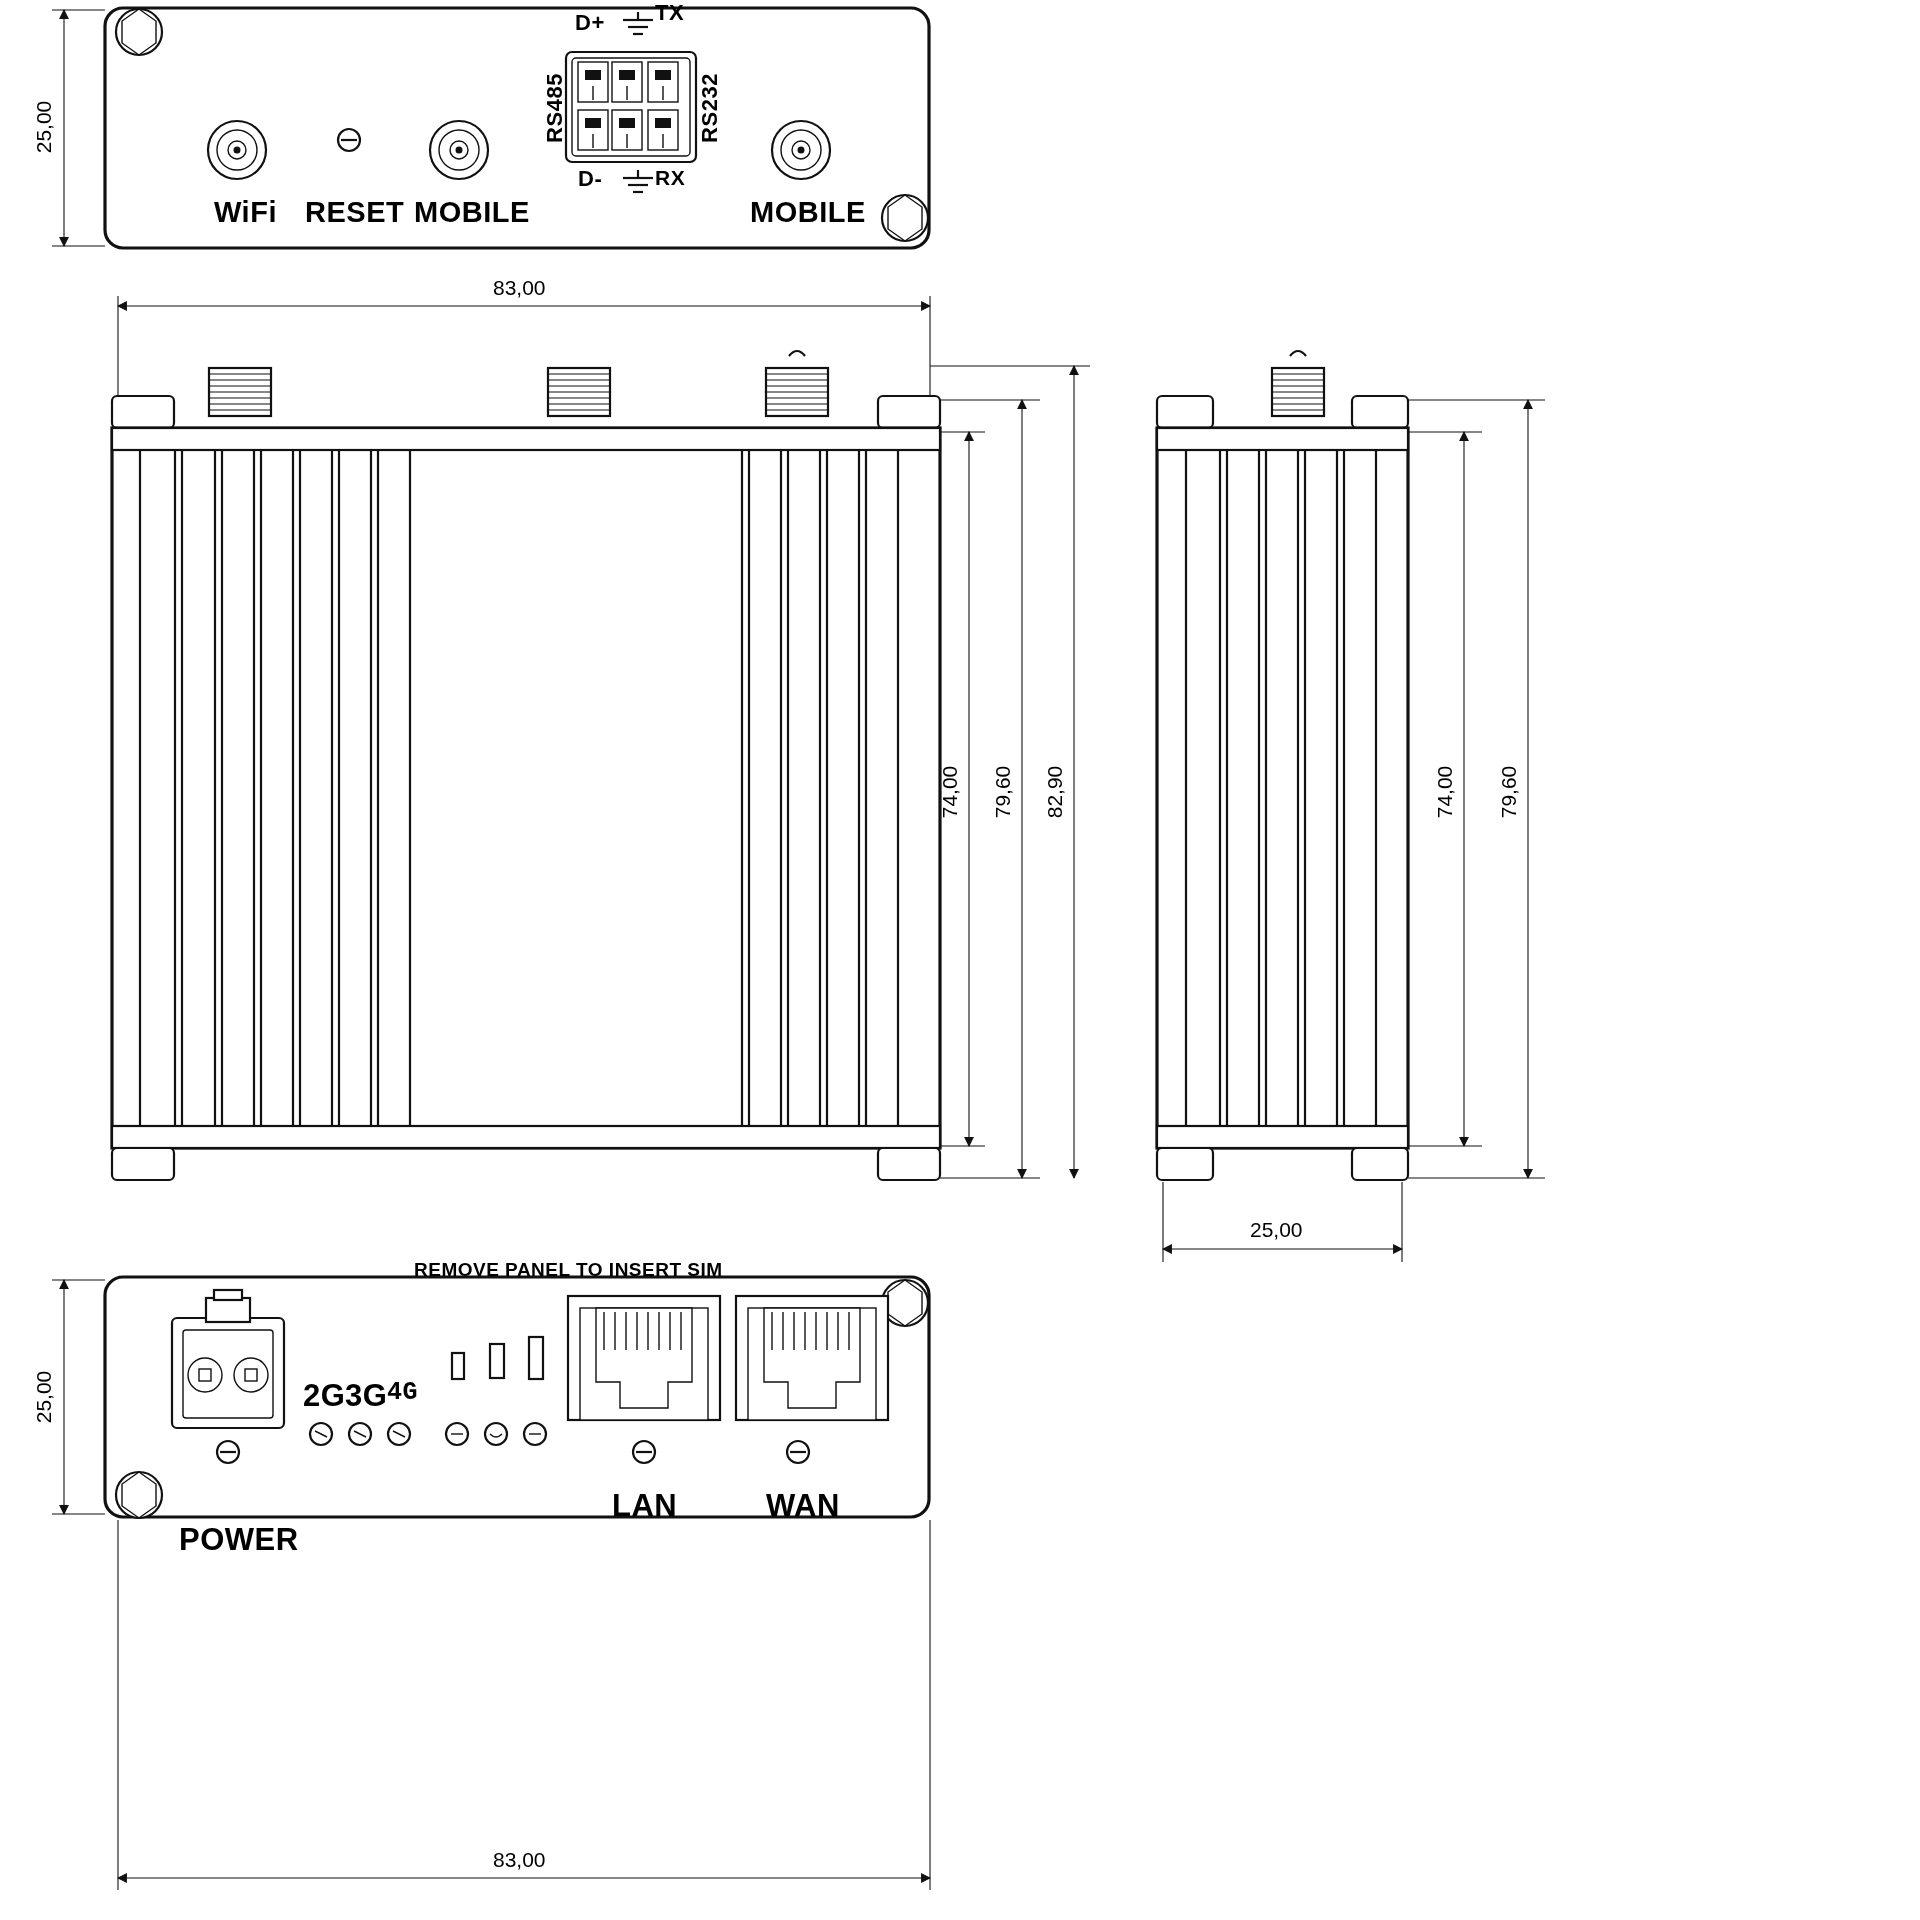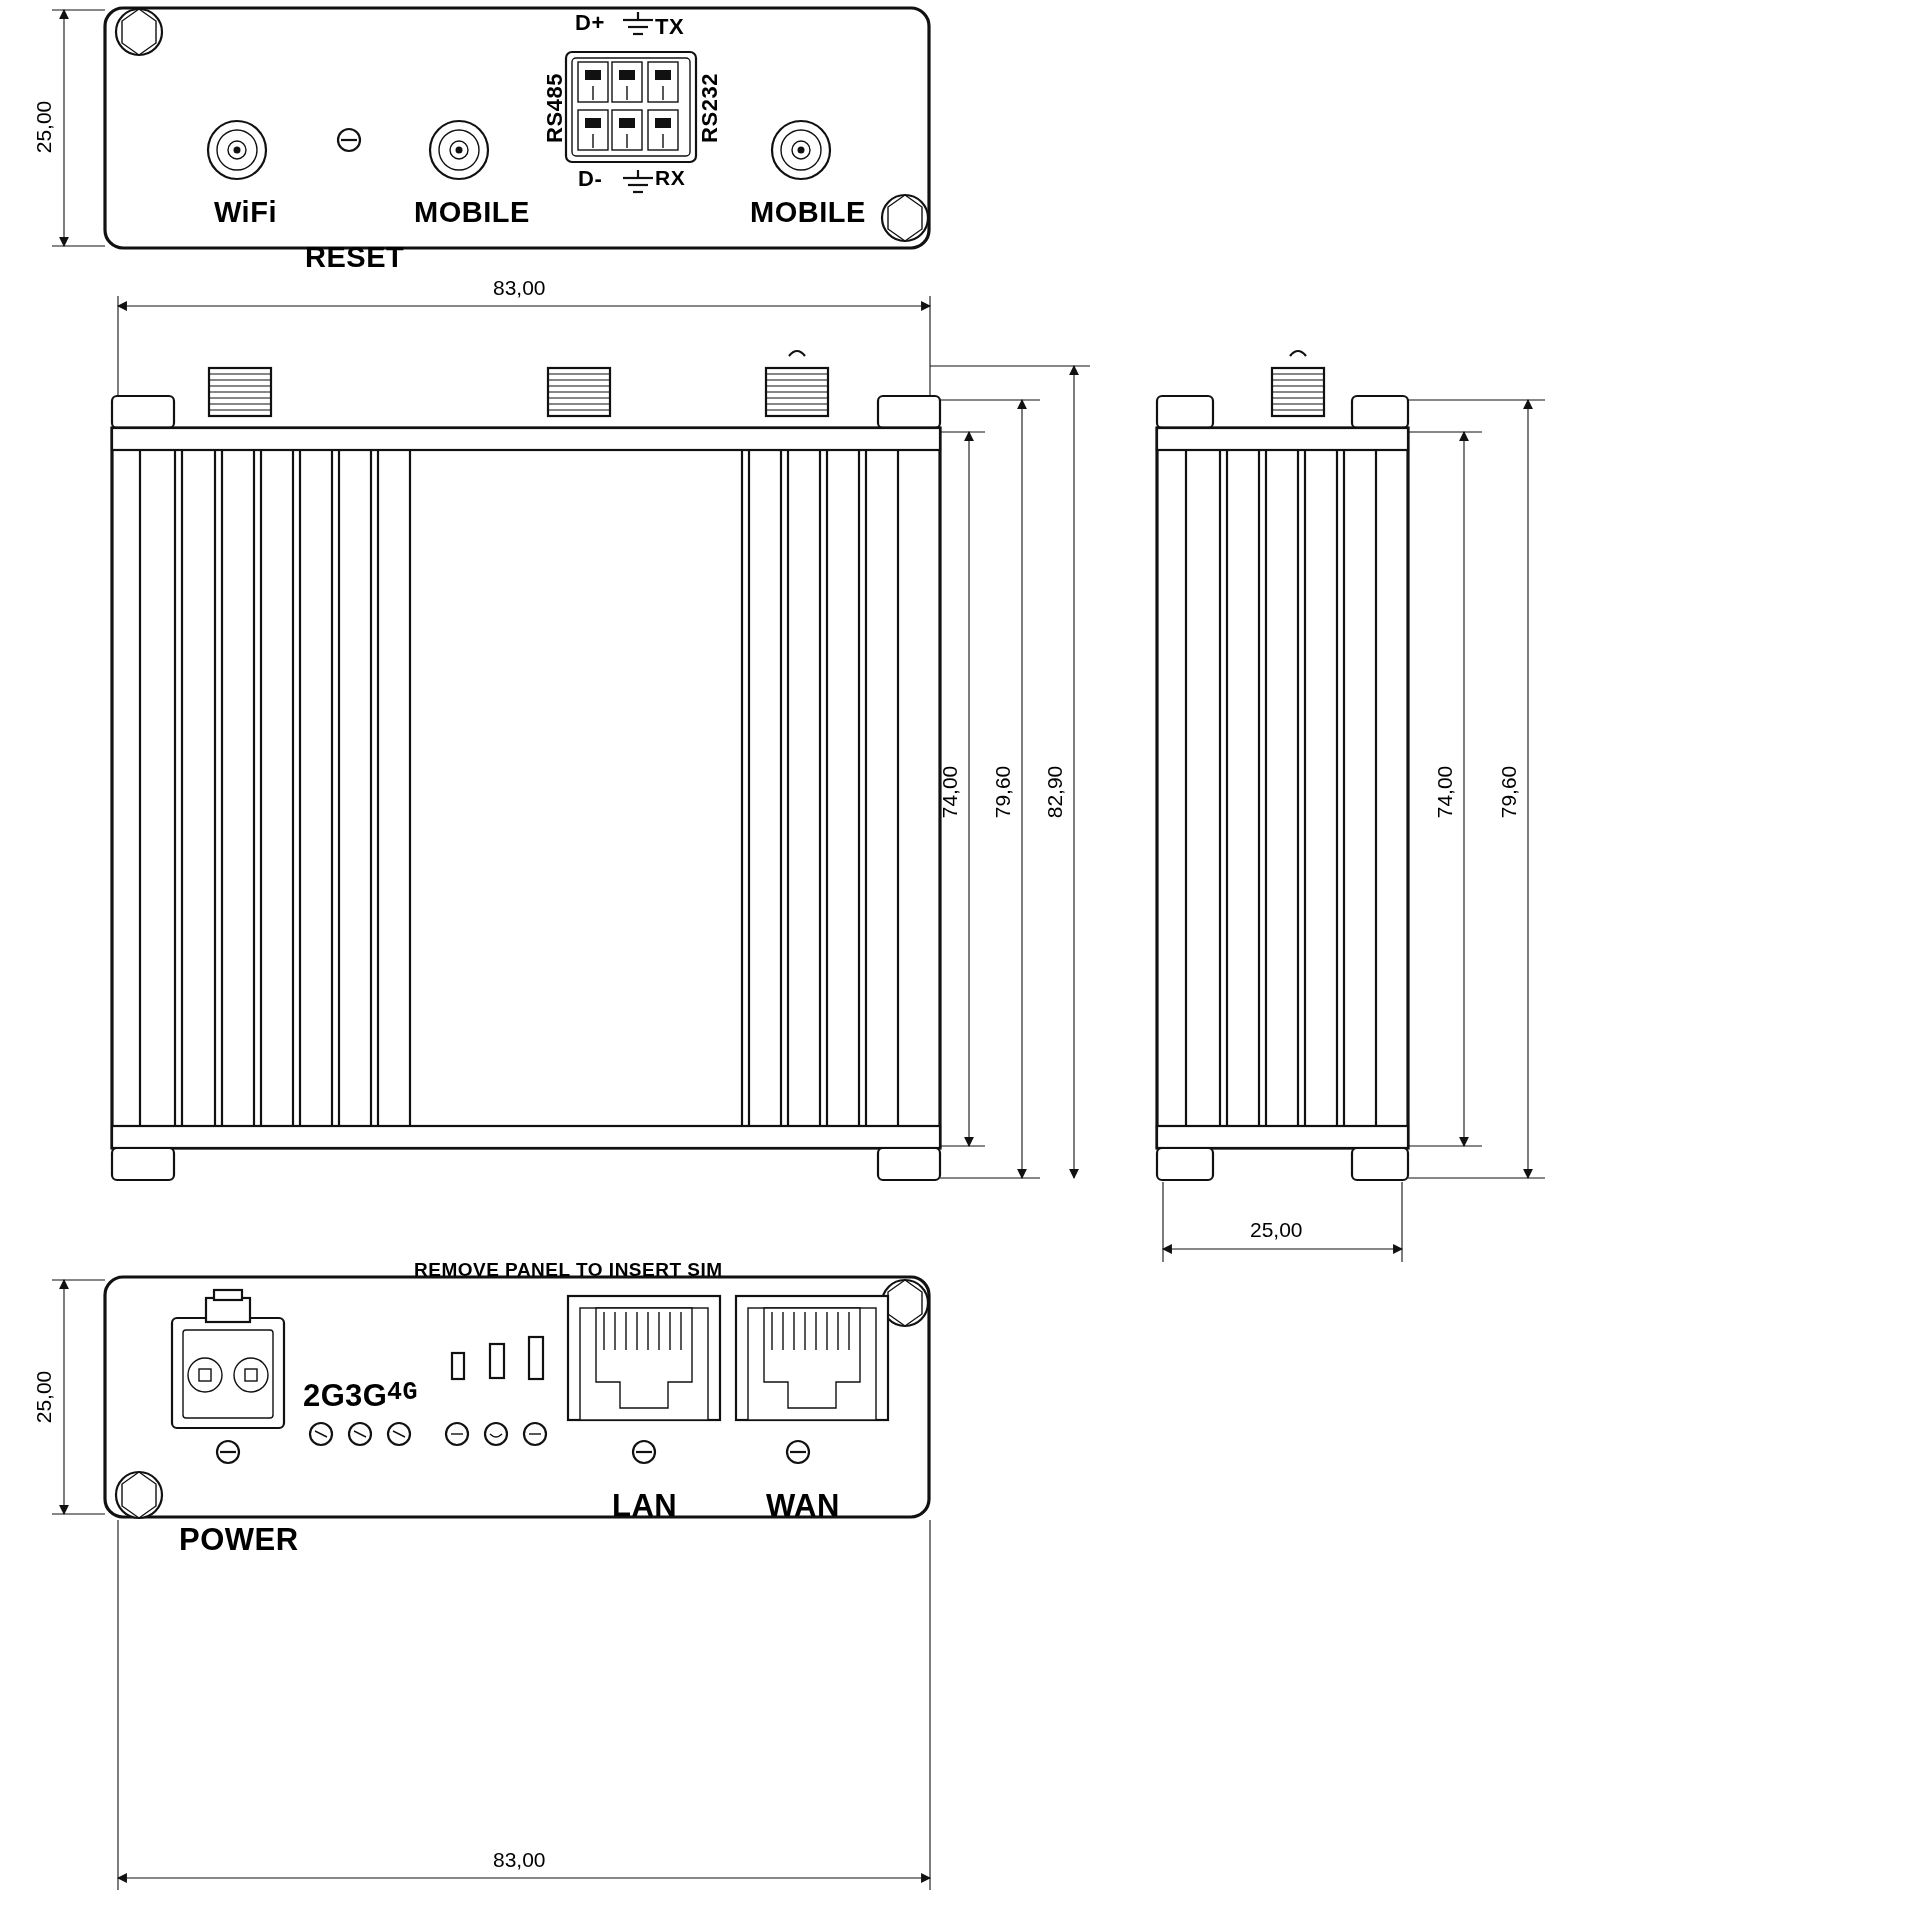--- a/index.html
+++ b/index.html
@@ -310,26 +310,26 @@
       <line x1="52" y1="1280" x2="105" y2="1280" class="ln hair"></line>
       <line x1="52" y1="1514" x2="105" y2="1514" class="ln hair"></line>
 
       <line x1="118" y1="1878" x2="930" y2="1878" class="ln hair" marker-start="url(#arrS)" marker-end="url(#arr)"></line>
       <line x1="118" y1="1520" x2="118" y2="1890" class="ln hair"></line>
       <line x1="930" y1="1520" x2="930" y2="1890" class="ln hair"></line>
     </g>
   </svg>
 
   <div class="lbl" style="left:214px;top:196px;font-size:29px;text-align:right;">WiFi</div>
-  <div class="lbl" style="left:305px;top:196px;font-size:29px;margin-top:45px;">RESET</div>
+  <div class="lbl" style="left:305px;top:196px;font-size:29px;">RESET</div>
   <div class="lbl" style="left:414px;top:196px;font-size:29px;">MOBILE</div>
   <div class="lbl" style="left:750px;top:196px;font-size:29px;">MOBILE</div>
 
   <div class="lbl" style="left:575px;top:10px;font-size:22px;">D+</div>
-  <div class="lbl" style="left:655px;top:14px;font-size:22px;">TX</div>
+  <div class="lbl" style="left:655px;top:0;font-size:22px;">TX</div>
   <div class="lbl" style="left:578px;top:166px;font-size:22px;">D-</div>
   <div class="lbl" style="left:655px;top:166px;font-size:21px;text-align:center;">RX</div>
   <div class="lbl vdim" style="left:520px;top:95px;font-size:22px;transform:rotate(-90deg);">RS485</div>
   <div class="lbl vdim" style="left:675px;top:95px;font-size:22px;transform:rotate(-90deg);">RS232</div>
 
   <div class="dim vdim" style="left:18px;top:115px;transform:rotate(-90deg);">25,00</div>
 
   <div class="dim" style="left:493px;top:276px;">83,00</div>
   <div class="dim vdim" style="left:924px;top:780px;transform:rotate(-90deg);">74,00</div>
   <div class="dim vdim" style="left:977px;top:780px;transform:rotate(-90deg);">79,60</div>

